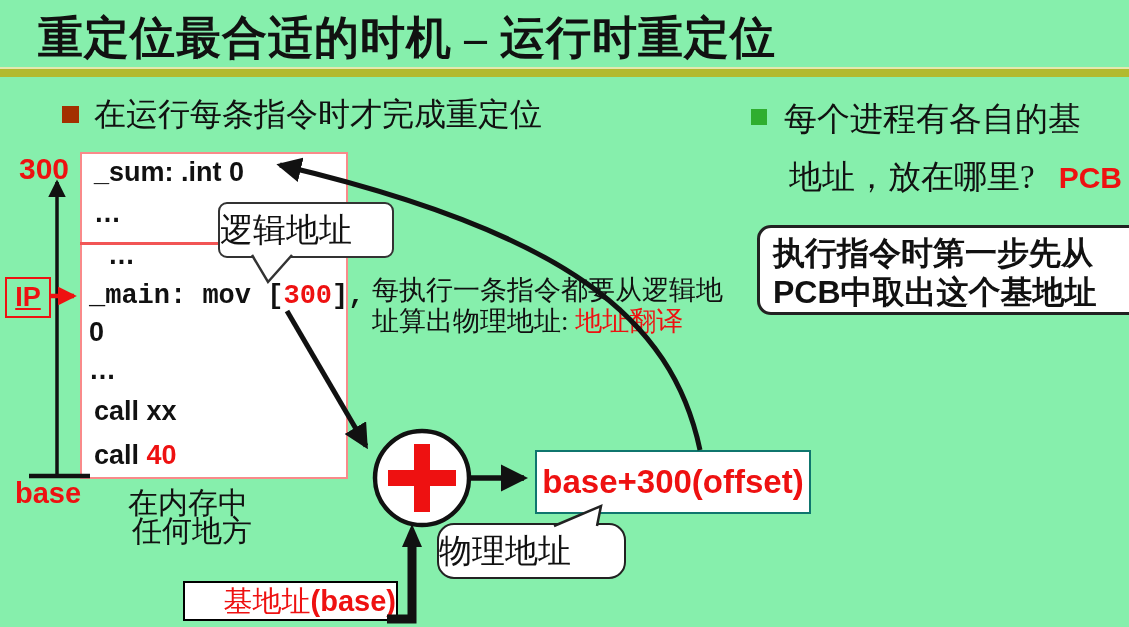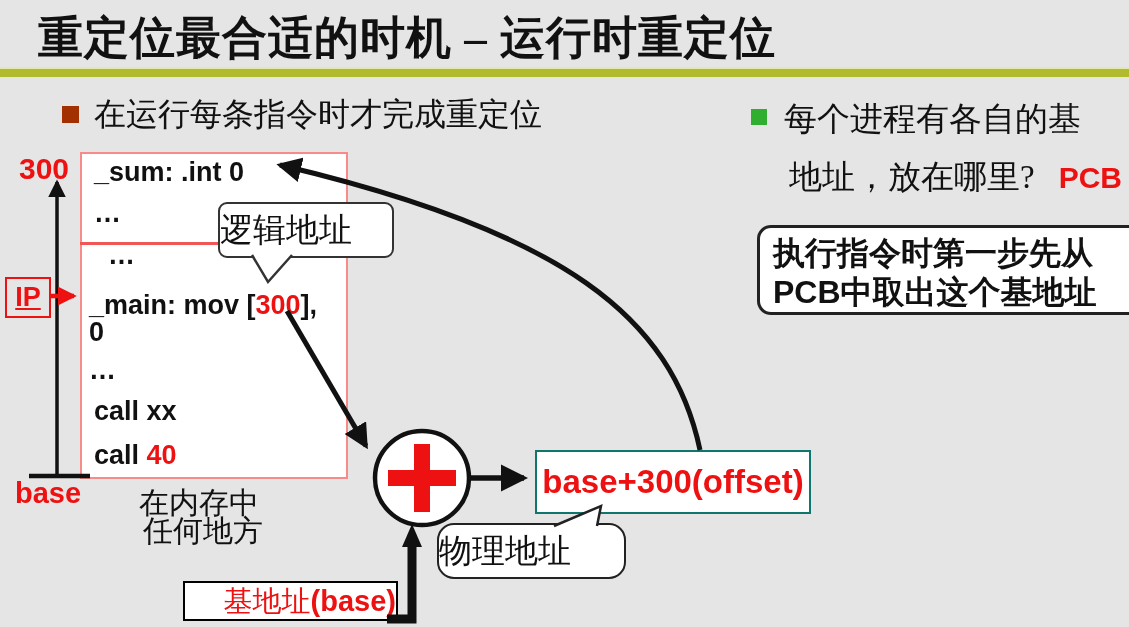--- a/index.html
+++ b/index.html
@@ -1,17 +1,17 @@
 <!DOCTYPE html>
 <html><head>
 <meta charset="utf-8">
 <style>
   html,body{margin:0;padding:0;background:#888;}
   .slide{
-    position:relative;width:1129px;height:627px;background:#e5e5e5;
+    position:relative;width:1129px;height:627px;background:#86efac;
     overflow:hidden;font-family:"Liberation Serif",serif;color:#111;
   }
   .abs{position:absolute;}
   .sans{font-family:"Liberation Sans",sans-serif;}
   .red{color:#ee1111;}
   .b{font-weight:bold;}
 
   .page-title{left:38px;top:8px;font-size:45px;font-weight:bold;letter-spacing:1px;white-space:nowrap;}
   .title-rule{left:0;top:67px;width:1129px;height:8px;background:#b2ba2e;border-top:2px solid #e3e8ae;}
 
@@ -19,41 +19,41 @@
   .bullet-left-sq{left:62px;top:106px;background:#a33000;}
   .bullet-left-text{left:94px;top:93px;font-size:32px;white-space:nowrap;}
 
   .addr-300{left:19px;top:152px;font-size:30px;}
   .base-label{left:15px;top:477px;font-size:29px;}
 
   .code-box{left:80px;top:152px;width:264px;height:323px;border:2px solid #f98a8a;background:#fff;}
   .code-divider{left:80px;top:242px;width:268px;height:0;border-top:3px solid #f25555;}
   .code-line{font-family:"Liberation Sans",sans-serif;font-weight:bold;font-size:27px;white-space:pre;}
   .cl1{left:94px;top:157px;text-align:right;} .cl2{left:94px;top:198px;} .cl3{left:108px;top:240px;}
-  .cl4{left:89px;top:290px;} .cl5{left:89px;top:317px;} .cl6{left:89px;top:355px;}
+  .cl4{left:89px;top:281px;font-family:Liberation Mono, monospace;} .cl5{left:89px;top:317px;} .cl6{left:89px;top:355px;}
   .cl7{left:94px;top:396px;} .cl8{left:94px;top:440px;}
 
   .ip-box{left:5px;top:277px;width:42px;height:37px;border:2px solid #ee1111;
           text-align:center;line-height:37px;font-size:27px;text-decoration:underline;}
 
   .bubble{background:#fff;text-align:left;font-family:Liberation Serif, serif;}
   .logical-bubble{left:218px;top:202px;width:172px;height:52px;border:2px solid #333;border-radius:9px;
                   font-size:33px;line-height:52px;}
   .physical-bubble{left:437px;top:523px;width:185px;height:52px;border:2px solid #222;border-radius:17px;
                   font-size:33px;line-height:52px;}
 
   .translate-note{left:372px;top:275px;font-size:27px;line-height:31px;white-space:nowrap;}
 
   .result-box{left:535px;top:450px;width:272px;height:60px;border:2px solid #0f766e;background:#fff;
               text-align:center;line-height:60px;font-size:33px;white-space:nowrap;}
 
   .basebox{left:183px;top:581px;width:211px;height:36px;border:2px solid #000000;background:#fff;
            text-align:right;line-height:36px;font-size:29px;white-space:nowrap;}
 
-  .mem-note{left:139px;top:489px;font-size:30px;line-height:28px;}
+  .mem-note{left:128px;top:489px;font-size:30px;line-height:28px;}
 
   .bullet-right-sq{left:751px;top:109px;background:#2fae2f;width:16px;height:16px;}
   .bullet-right-l1{left:784px;top:97px;font-size:33px;white-space:nowrap;}
   .bullet-right-l2{left:789px;top:155px;font-size:33px;white-space:nowrap;}
   .pcb-inline{font-family:"Liberation Sans",sans-serif;font-weight:bold;font-size:30px;margin-left:24px;}
 
   .pcb-note{left:757px;top:225px;width:385px;height:90px;border:3px solid #222;border-radius:14px;
             background:#fff;padding:6px 0 0 13px;font-size:32px;font-weight:bold;line-height:39px;
             box-sizing:border-box;white-space:nowrap;}
   .pcb-note .latin{font-family:"Liberation Sans",sans-serif;}
@@ -88,20 +88,24 @@
 
   <div class="abs ip-box red b sans">IP</div>
 
   <div class="abs mem-note">
     <span style="display:block">在内存中</span>
     <span style="display:block;margin-left:4px">任何地方</span>
   </div>
 
   <div class="abs bubble logical-bubble">逻辑地址</div>
 
+  <div class="abs translate-note">
+    <span style="display:block">每执行一条指令都要从逻辑地</span>
+    <span style="display:block"><span>址算出物理地址: </span><span class="red">地址翻译</span></span>
+  </div>
 
   <div class="abs result-box red b sans">base+300(offset)</div>
 
   <div class="abs bubble physical-bubble">物理地址</div>
 
   <div class="abs basebox red"><span>基地址</span><span class="b sans">(base)</span></div>
 
   <div class="abs bullet-sq bullet-right-sq"></div>
   <div class="abs bullet-right-l1">每个进程有各自的基</div>
   <div class="abs bullet-right-l2"><span>地址，放在哪里?</span><span class="red pcb-inline">PCB</span></div>

